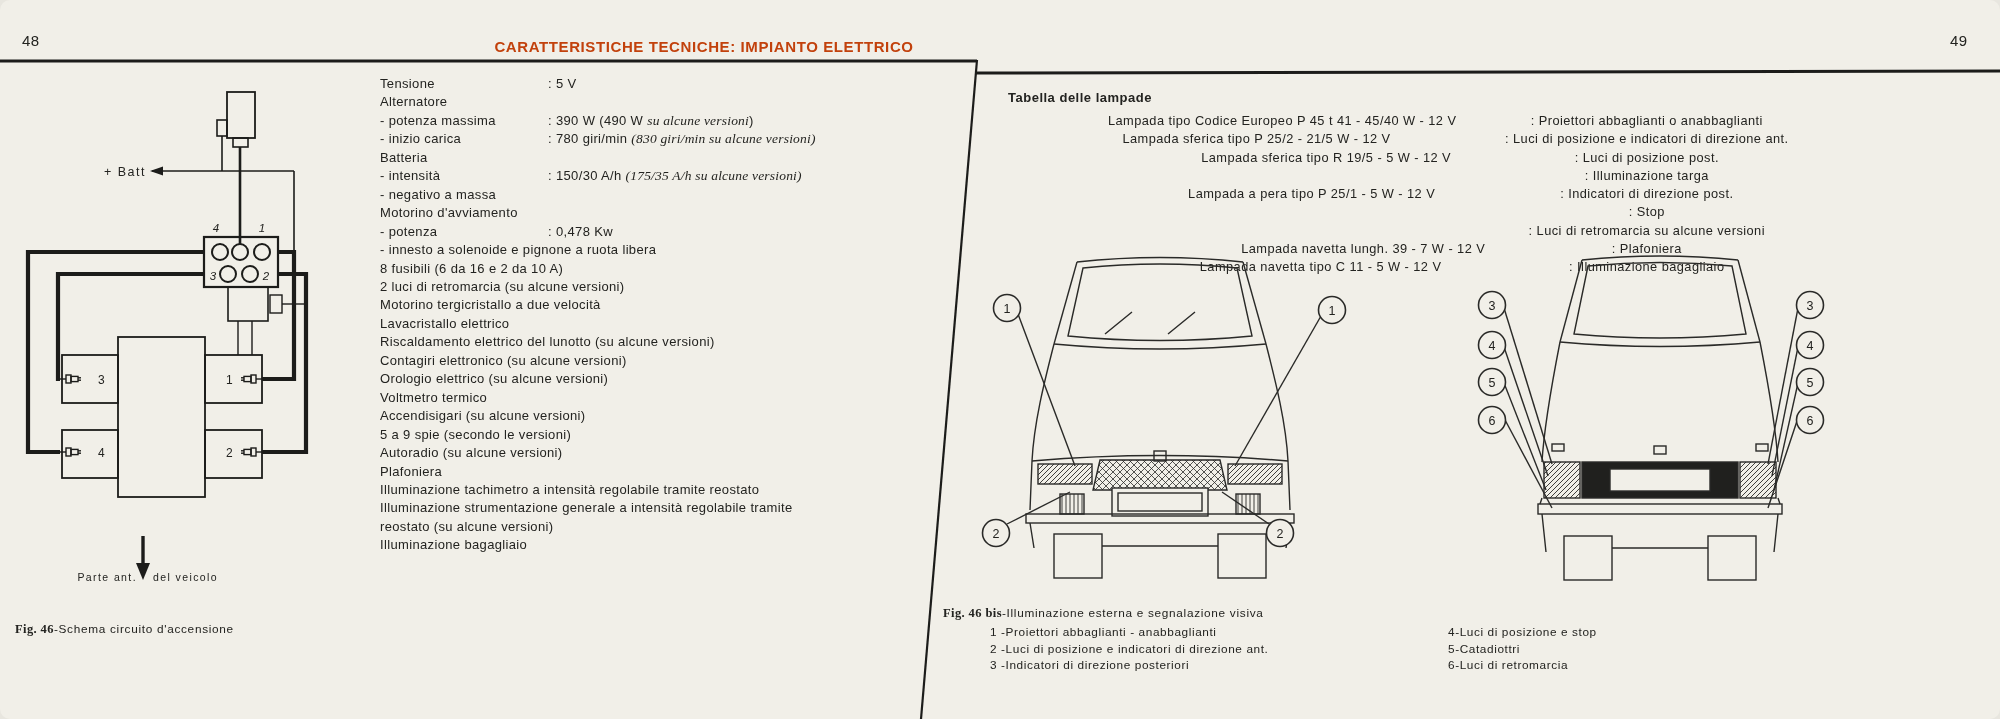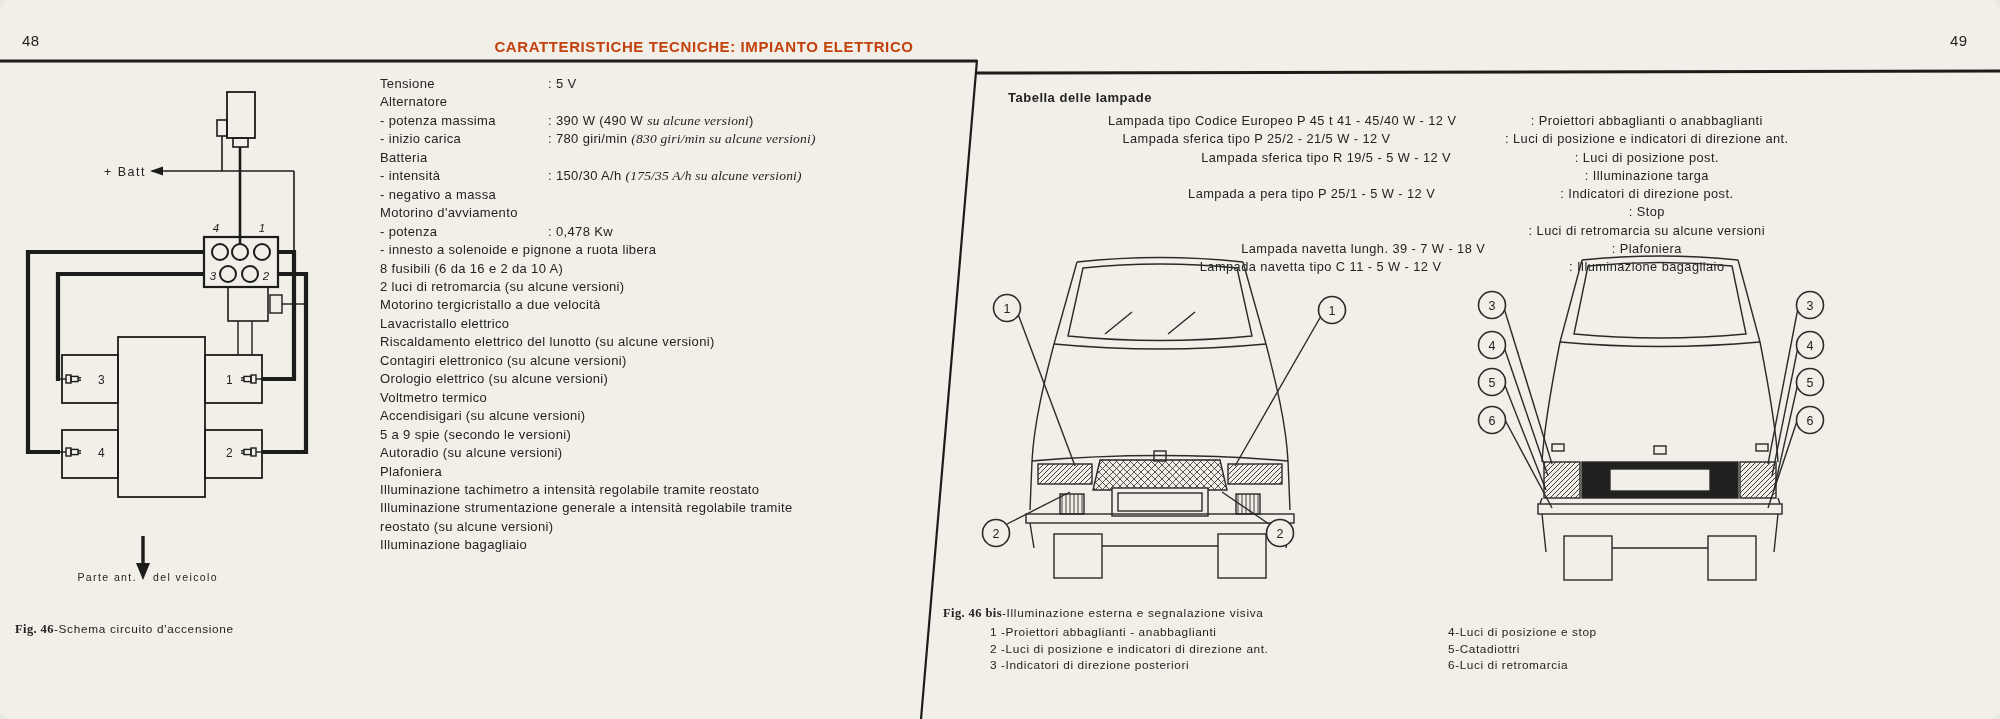--- a/index.html
+++ b/index.html
@@ -151,21 +151,21 @@
   <div class="abs tabtitle" style="left:1008px;top:90px;">Tabella delle lampade</div>
 
   <div class="abs lamps" style="left:1008px;top:112px;text-align:center;">
     <div><span class="lamp-name">Lampada tipo Codice Europeo P 45 t 41 - 45/40 W - 12 V</span><span>: Proiettori abbaglianti o anabbaglianti</span></div>
     <div><span class="lamp-name">Lampada sferica tipo P 25/2 - 21/5 W - 12 V</span><span>: Luci di posizione e indicatori di direzione ant.</span></div>
     <div><span class="lamp-name">Lampada sferica tipo R 19/5 - 5 W - 12 V</span><span>: Luci di posizione post.</span></div>
     <div><span class="lamp-name"></span><span>: Illuminazione targa</span></div>
     <div><span class="lamp-name">Lampada a pera tipo P 25/1 - 5 W - 12 V</span><span>: Indicatori di direzione post.</span></div>
     <div><span class="lamp-name"></span><span>: Stop</span></div>
     <div><span class="lamp-name"></span><span>: Luci di retromarcia su alcune versioni</span></div>
-    <div><span class="lamp-name">Lampada navetta lungh. 39 - 7 W - 18 V</span><span>: Plafoniera</span></div>
+    <div><span class="lamp-name">Lampada navetta lungh. 39 - 7 W - 12 V</span><span>: Plafoniera</span></div>
     <div><span class="lamp-name">Lampada navetta tipo C 11 - 5 W - 12 V</span><span>: Illuminazione bagagliaio</span></div>
   </div>
 
   <svg class="abs" style="left:980px;top:248px;" width="380" height="345" viewBox="0 0 380 345">
     <defs>
       <pattern id="ph-d" width="5" height="5" patternUnits="userSpaceOnUse">
         <path d="M0,5 L5,0" stroke="#2a2a28" stroke-width="0.9"></path>
       </pattern>
       <pattern id="ph-x" width="7" height="7" patternUnits="userSpaceOnUse">
         <path d="M0,7 L7,0 M0,0 L7,7" stroke="#2a2a28" stroke-width="0.8"></path>

